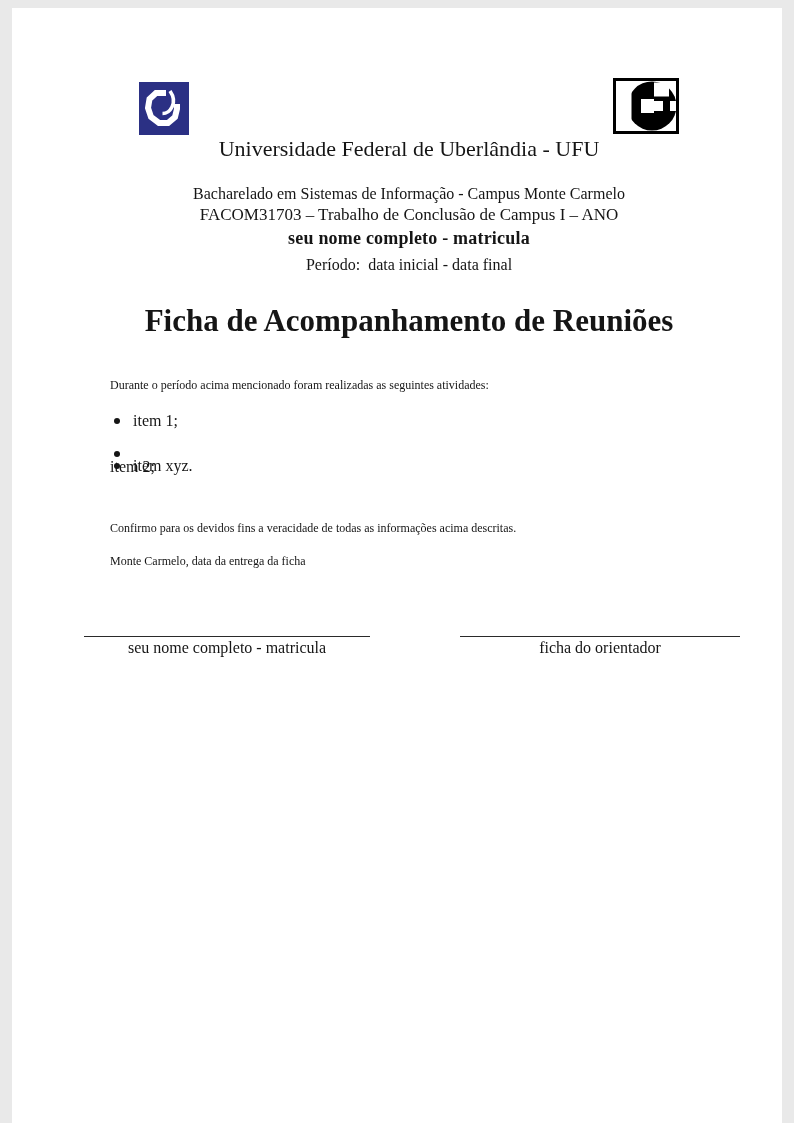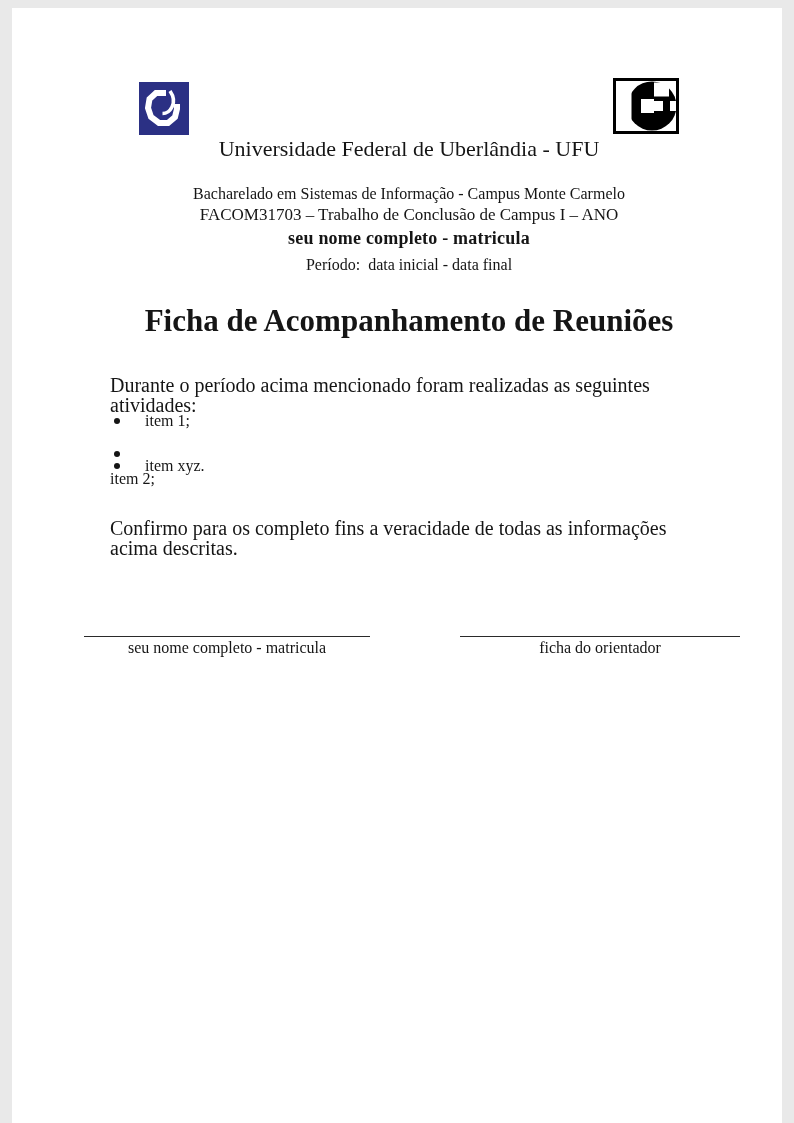--- a/index.html
+++ b/index.html
@@ -22,26 +22,26 @@
   
   .h-line1{top:128px;font-size:22px;line-height:26px;}
   .h-line2{top:154px;font-size:17px;line-height:21px;}
   .h-line3{top:175px;font-size:16px;line-height:21px;}
   .h-line4{top:196px;font-size:17px;line-height:21px;}
   .student{top:220px;font-size:18px;font-weight:bold;letter-spacing:.2px;}
   .period{top:248px;font-size:16px;white-space:pre-wrap;}
   .doc-title{top:295px;font-size:31px;font-weight:bold;}
 
   
-  .para{left:98px;width:600px;font-size:20px;line-height:20px;}
+  .para{left:98px;width:600px;font-size:12px;line-height:20px;}
   .p-intro{top:367px;}
   .p-confirm{top:510px;}
   .p-place{top:543px;}
 
-  .bullet-item{left:98px;display:flex;align-items:flex-start;font-size:16px;line-height:20px;gap:12px;}
+  .bullet-item{left:98px;display:flex;align-items:flex-start;font-size:16px;line-height:20px;}
   .bullet-item .dot{
     width:6px;height:6px;border-radius:50%;
     background:#151515;margin:7px 13px 0 4px;flex:0 0 auto;
   }
   .bi-1{top:403px;}
   .bi-2{top:436px;flex-direction:column;}
   .bi-3{top:448px;}
 
   
   .sig-line{height:1.4px;background:#2a2a2a;top:628px;}
@@ -93,20 +93,21 @@
   </div>
   <div class="abs bullet-item bi-2">
     <span class="dot"></span>
     <span>item 2;</span>
   </div>
   <div class="abs bullet-item bi-3">
     <span class="dot"></span>
     <span>item xyz.</span>
   </div>
 
-  <div class="abs para p-confirm">Confirmo para os completo fins a veracidade de todas as informações acima descritas.</div>
+  <div class="abs para p-confirm">Confirmo para os devidos fins a veracidade de todas as informações acima descritas.</div>
+  <div class="abs para p-place">Monte Carmelo, data da entrega da ficha</div>
 
   <div class="abs sig-line sig-line-left"></div>
   <div class="abs sig-line sig-line-right"></div>
   <div class="abs sig-label sig-label-left">seu nome completo - matricula</div>
   <div class="abs sig-label sig-label-right">ficha do orientador</div>
 
 </div>
 
 </body></html>

